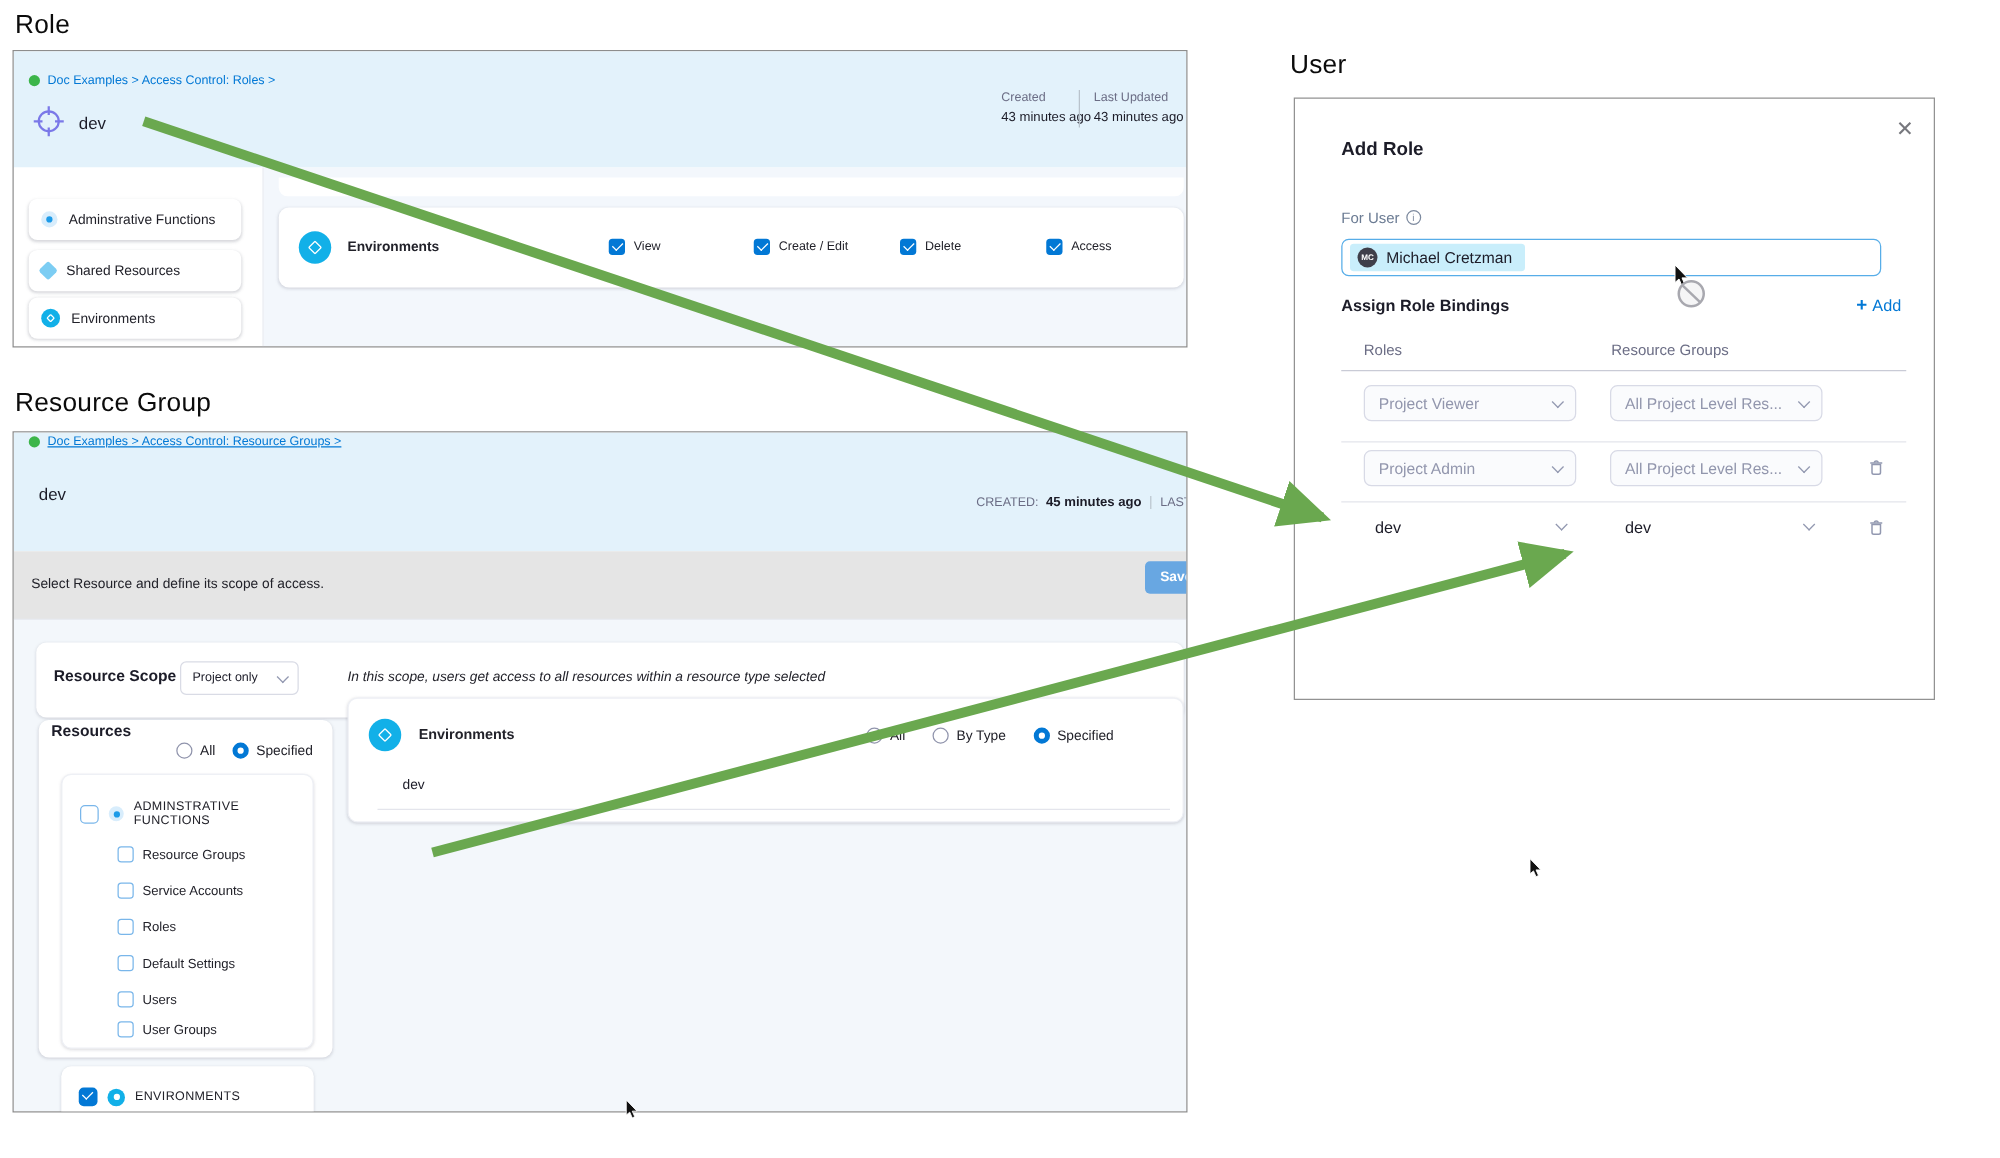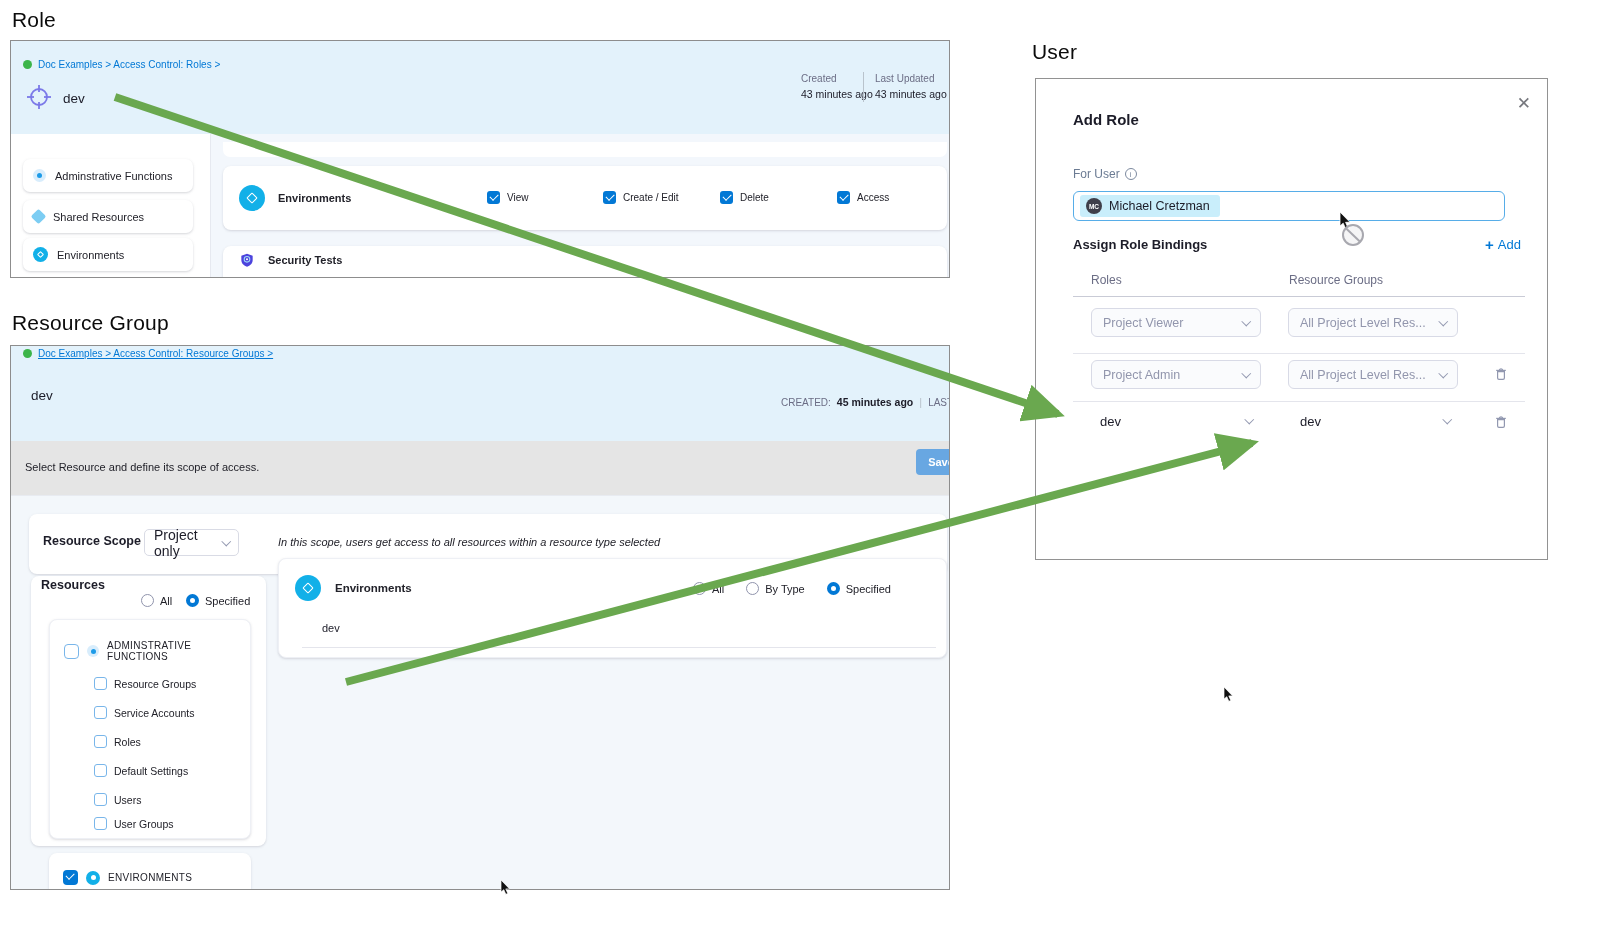--- a/index.html
+++ b/index.html
@@ -28,21 +28,21 @@
                   border-left:1.7px solid #fff; border-bottom:1.7px solid #fff; transform:rotate(-45deg); }
   .cb.off { background:#fff; border:1.5px solid #79b6ea; }
   .rad { width:13px; height:13px; border-radius:50%; display:inline-block; flex:none; background:#fff; }
   .rad.on { border:4px solid #0278d5; }
   .rad.off { border:1.5px solid #9094ac; }
   .chk-item { position:absolute; display:flex; align-items:center; gap:7px; font-size:10px; color:#22222a; }
   .rad-item { display:flex; align-items:center; gap:6px; font-size:11px; color:#22222a; }
   .chev { width:6.5px; height:6.5px; border-right:1.5px solid #9298b0; border-bottom:1.5px solid #9298b0;
           transform:rotate(45deg); display:inline-block; flex:none; margin-top:-3px; }
   .select { background:#fff; border:1px solid #d9dbe5; border-radius:5px; display:flex; align-items:center;
-            justify-content:space-between; padding:0 9px; font-size:14px; color:#1c1c28; }
+            justify-content:space-between; padding:0 9px; font-size:10px; color:#1c1c28; }
   .dlg-select { position:absolute; height:29px; width:170px; background:#fafbfd; border:1px solid #d8dae6;
                 border-radius:6px; display:flex; align-items:center; justify-content:space-between;
                 padding:0 11px; font-size:12.5px; color:#9296ad; }
   .row-div { position:absolute; height:1px; background:#e4e5ec; }
   .env-icon { border-radius:50%; background:#12b0e8; display:flex; align-items:center; justify-content:center; flex:none; }
   .env-icon .diamond { width:8px; height:8px; border:1.5px solid #fff; transform:rotate(45deg); border-radius:1px; }
   .dot-icon { border-radius:50%; background:#d8edfc; display:flex; align-items:center; justify-content:center; flex:none; }
   .dot-icon .dot { border-radius:50%; background:#1d9be8; }
   .trash { width:16px; height:16px; }
   .hint { font-size:11px; color:#22222a; }
@@ -113,30 +113,20 @@
       </div>
       <div class="chk-item" style="left:497px; top:25px;">
         <span class="cb on"></span>
         <span>Delete</span>
       </div>
       <div class="chk-item" style="left:614px; top:25px;">
         <span class="cb on"></span>
         <span>Access</span>
       </div>
     </div>
-    <div class="card" style="left:12px; right:2px; top:112px; height:60px; border-radius:8px 8px 0 0;">
-      <div class="abs" style="left:16px; top:6px; display:flex; align-items:center; gap:13px;">
-        <svg class="trash" width="24" height="24" viewBox="0 0 24 24">
-          <path d="M12 2.5 L20.5 5.8 V12 c0 5.2-3.8 8.6-8.5 10 C7.3 20.6 3.5 17.2 3.5 12 V5.8 Z" fill="#4c43dd"></path>
-          <circle cx="12" cy="11" r="4.2" fill="none" stroke="#9fd8f7" stroke-width="1.6"></circle>
-          <circle cx="12" cy="11" r="1.5" fill="#fff"></circle>
-        </svg>
-        <span style="font-size:11px; font-weight:bold; color:#22222a;">Security Tests</span>
-      </div>
-    </div>
   </div>
 </div>
 
 <div class="abs section-title" style="left:12px; top:311px;">Resource Group</div>
 
 <div class="panel" style="left:10px; top:345px; width:940px; height:545px;">
   <div class="hdr" style="height:95px;">
     <div class="crumb abs" style="left:12px; top:2px;text-decoration:underline;">
       <span class="crumb-dot"></span>
       <span>Doc Examples &gt; Access Control: Resource Groups &gt;</span>

